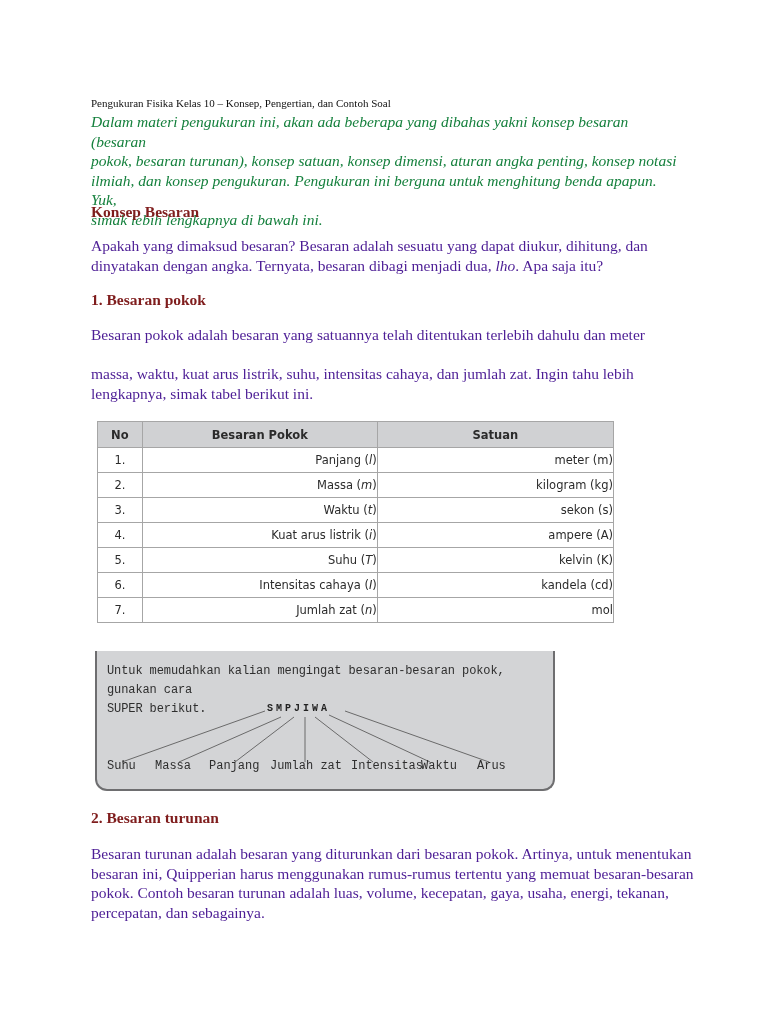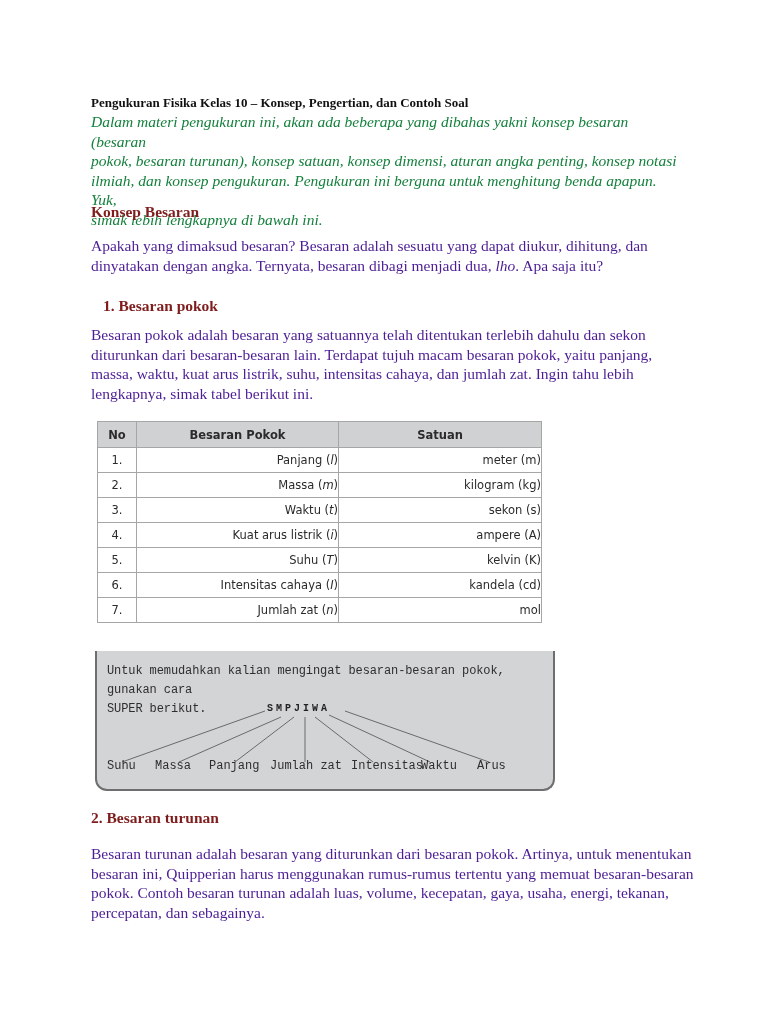--- a/index.html
+++ b/index.html
@@ -9,22 +9,22 @@
     }
     body {
       width: 768px;
       height: 1024px;
       position: relative;
       overflow: hidden;
       font-family: "Liberation Serif", "DejaVu Serif", serif;
       color: #1a1a1a;
     }
     .title {
-      font-weight: bold;
-      font-size: 13px;
+      font-weight: normal;
+      font-size: 11px;
       line-height: 18px;
       margin: 0;
       color: #111;
     }
     .intro {
       font-style: italic;
       font-size: 15.5px;
       line-height: 19.5px;
       color: #15803d;
       margin: 0;
@@ -48,21 +48,21 @@
 
     
     .tbl-wrap {
       position: absolute;
       left: 97px;
       top: 421px;
       width: 461px;
     }
     table.besaran {
       border-collapse: collapse;
-      width: 445px;
+      width: 517px;
       font-family: "DejaVu Sans", "Liberation Sans", sans-serif;
       font-size: 11.5px;
       color: #2b2b2b;
     }
     table.besaran th, table.besaran td {
       border: 1.5px solid #a6a6a6;
       height: 24px;
       padding: 0 0 0 10px;
       text-align: right;
     }
@@ -140,24 +140,24 @@
     <span>simak lebih lengkapnya di bawah ini.</span>
   </p>
 </div>
 
 <h2 class="h2 abs" style="left:91px; top:203px;">Konsep Besaran</h2>
 <p class="p abs" style="left:91px; top:236px; width:600px;">
   <span>Apakah yang dimaksud besaran? Besaran adalah sesuatu yang dapat diukur, dihitung, dan</span><br>
   <span>dinyatakan dengan angka. Ternyata, besaran dibagi menjadi dua, </span><i>lho</i><span>. Apa saja itu?</span>
 </p>
 
-<h2 class="h2 abs" style="left:91px; top:297px;margin-left:12px;">1. Besaran pokok</h2>
+<h2 class="h2 abs" style="left:91px; top:291px;">1. Besaran pokok</h2>
 <p class="p abs" style="left:91px; top:325px; width:600px;">
-  <span>Besaran pokok adalah besaran yang satuannya telah ditentukan terlebih dahulu dan sekon</span><br>
-  <span>diturunkan dari besaran-besaran lain. Terdapat tujuh macam besaran pokok, yaitu panjang,</span><br>
+  <span>Besaran pokok adalah besaran yang satuannya telah ditentukan terlebih dahulu dan meter</span><br>
+  <br>
   <span>massa, waktu, kuat arus listrik, suhu, intensitas cahaya, dan jumlah zat. Ingin tahu lebih</span><br>
   <span>lengkapnya, simak tabel berikut ini.</span>
 </p>
 
 <div class="tbl-wrap">
   <table class="besaran">
     <colgroup>
         <col class="c1">
         <col class="c2">
         <col class="c3">

